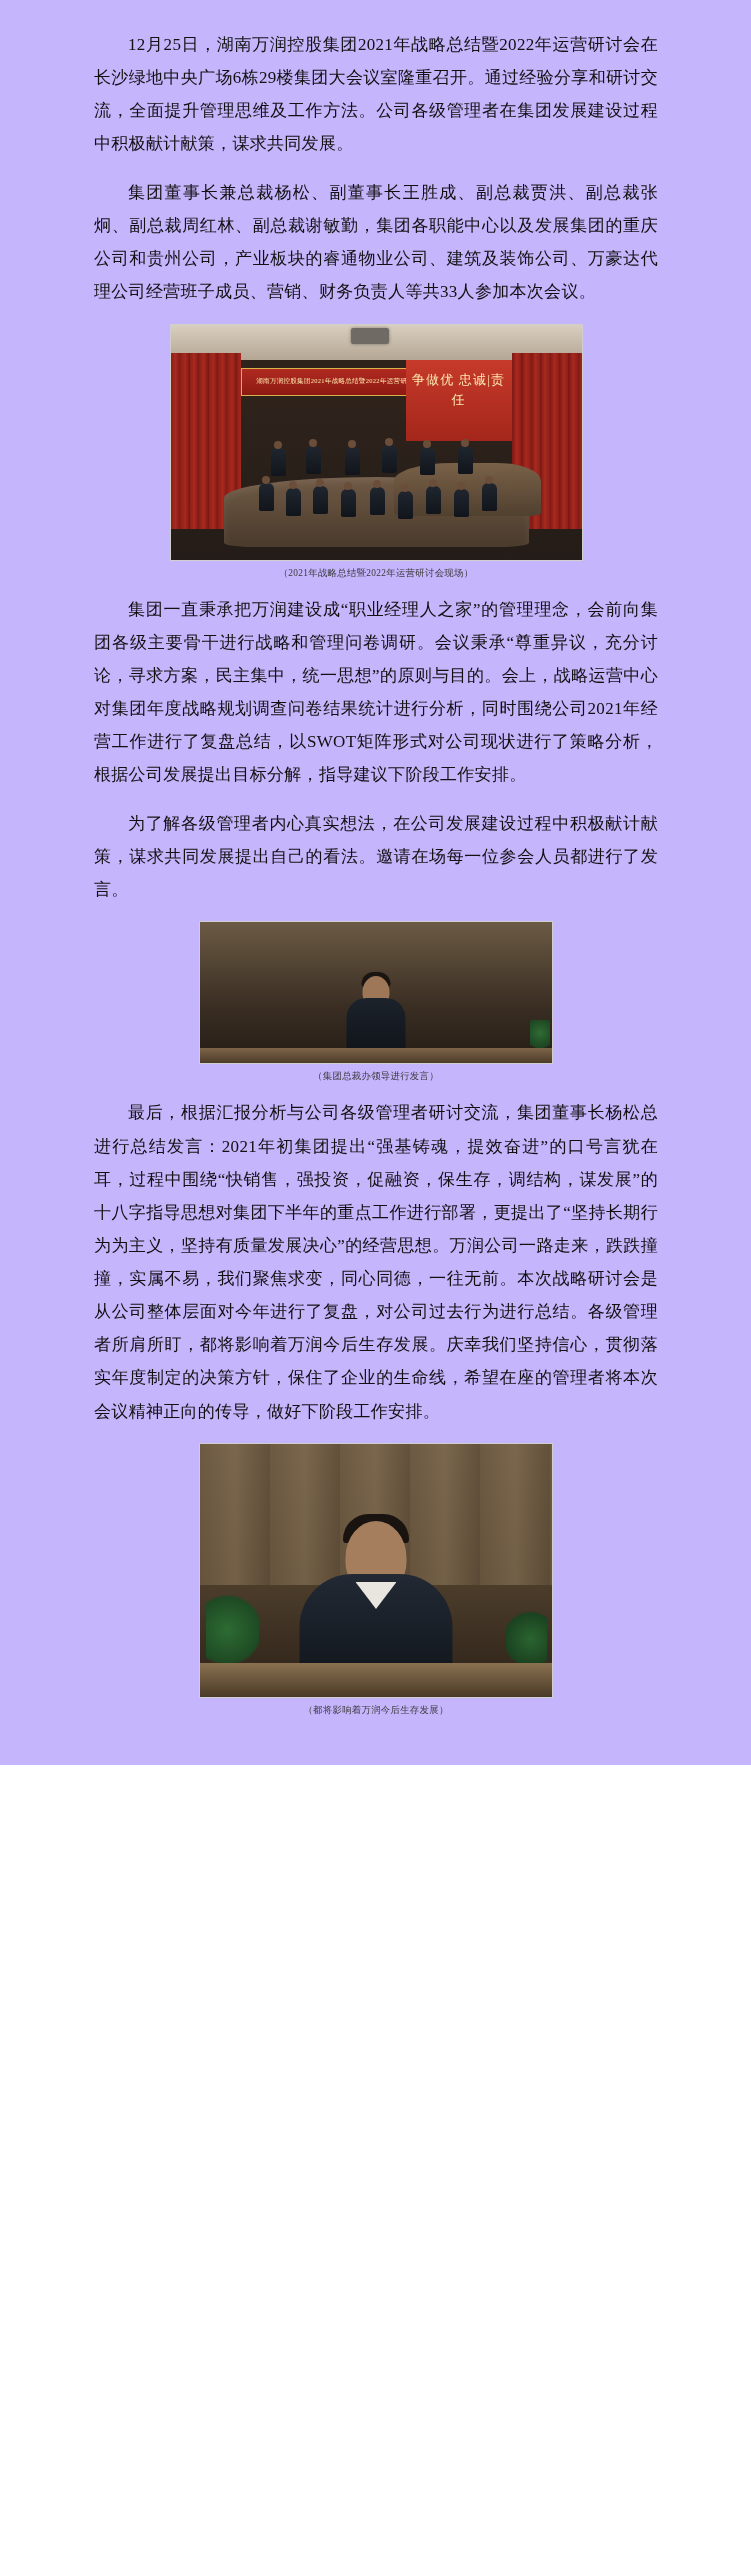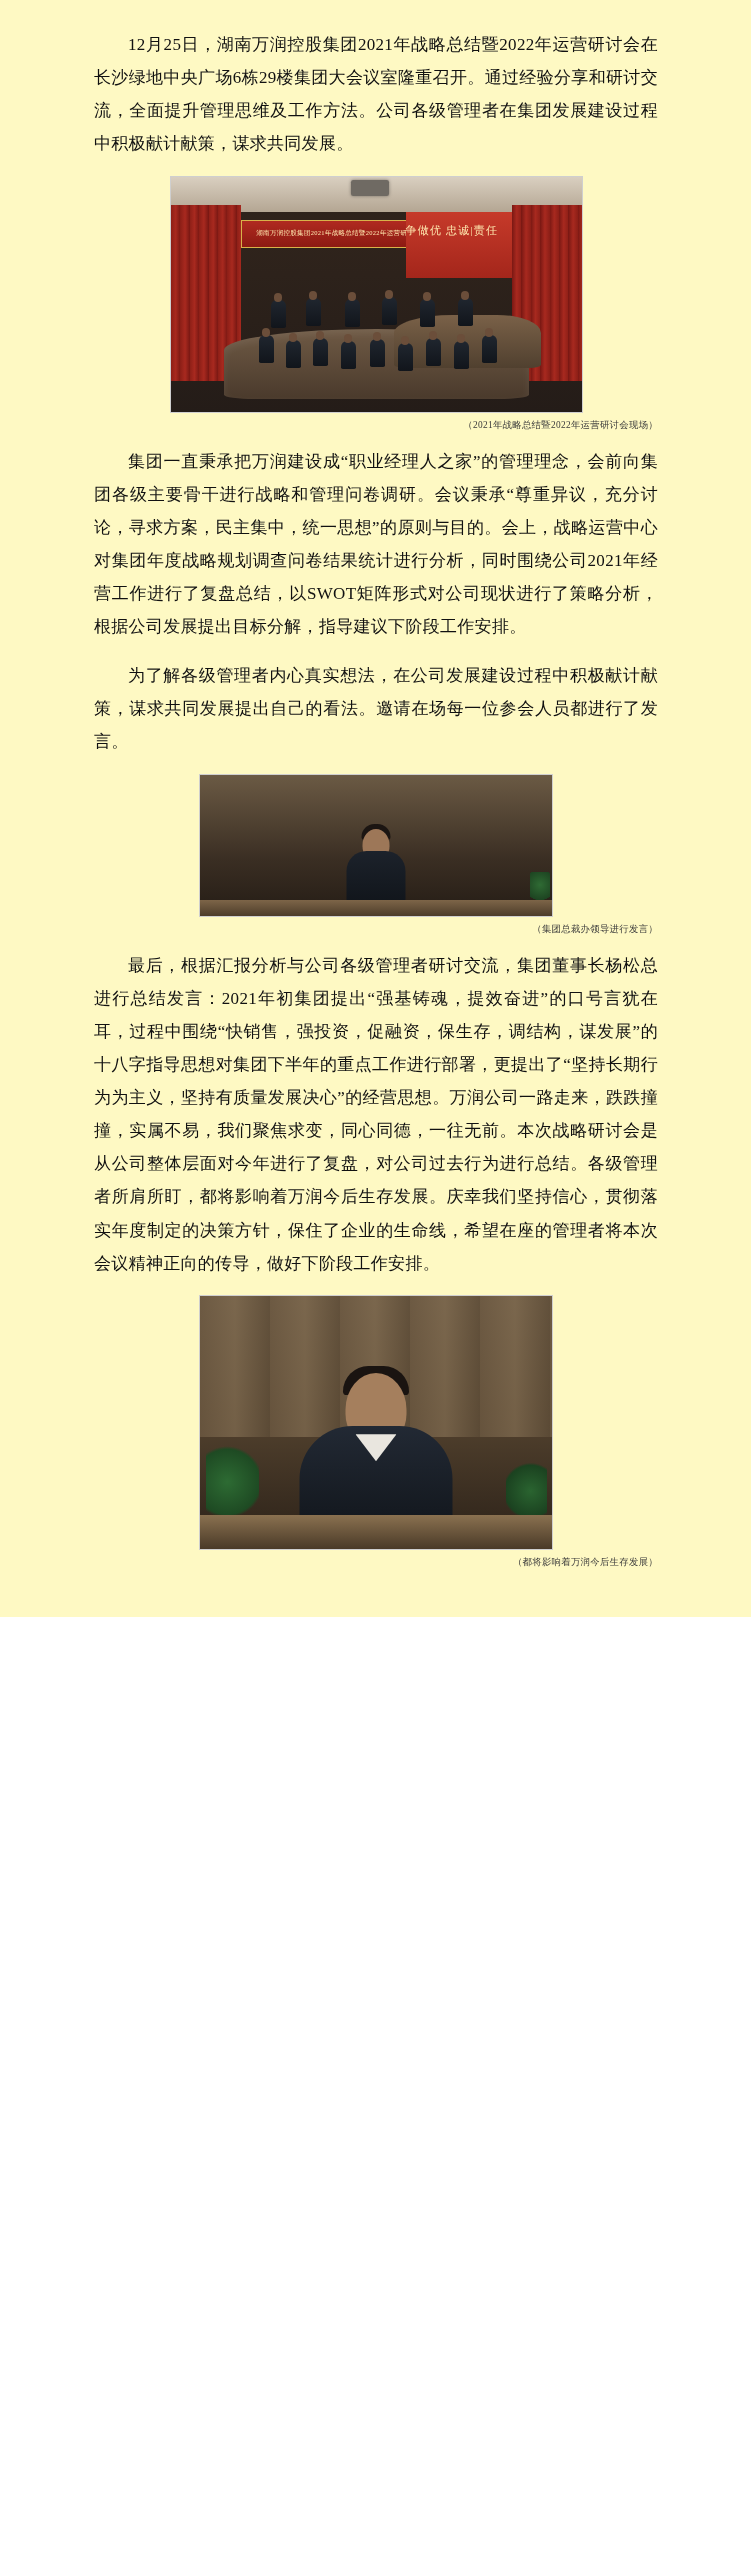--- a/index.html
+++ b/index.html
@@ -9,21 +9,21 @@
   }
   body {
     width: 752px;
     font-family: "Liberation Serif", "DejaVu Serif", serif;
     color: #000000;
   }
   .page {
     width: 752px;
     box-sizing: border-box;
     padding: 28px 94px 35px 94px;
-    background: #fef9c3;
+    background: #c4b5fd;
   }
   p.para {
     font-size: 17px;
     line-height: 1.95;
     text-align: justify;
     text-justify: inter-ideograph;
     margin: 0 0 15.3px 0;
     text-indent: 2em;
     letter-spacing: 0.3px;
     color: #111111;
@@ -35,21 +35,21 @@
   .figure .photo {
     display: block;
     margin: 0 auto;
     border: 0.6px solid #cfcfcf;
     position: relative;
     overflow: hidden;
   }
   .caption {
     font-size: 9.4px;
     color: #3a3a3a;
-    text-align: right;
+    text-align: center;
     margin-top: 5.9px;
     margin-bottom: 13px;
     letter-spacing: 0.3px;
     font-family: "Liberation Serif", "DejaVu Serif", serif;
   }
 
   
   .photo1 {
     width: 411px;
     height: 235px;
@@ -74,23 +74,23 @@
     background: repeating-linear-gradient(90deg,#7a1813 0px,#a8291f 4.7px,#8d1f17 9.4px);
   }
   .p1-banner {
     position: absolute; left: 70px; top: 43px; width: 194px; height: 26px;
     background: linear-gradient(180deg,#b02a20,#8c1a12);
     border: 1.2px solid #d8b24a;
     color: #ffe9b0; font-size: 6.5px; line-height: 23.5px; text-align: center;
     letter-spacing: 0.3px; overflow: hidden; white-space: nowrap;
   }
   .p1-screen {
-    position: absolute; right: 70px; top: 35px; width: 106px; height: 66px;
+    position: absolute; right: 70px; top: 35px; width: 106px; height: 81px;
     background: linear-gradient(180deg,#c63a2a,#a4261b);
-    color: #ffe9b0; font-size: 11px; line-height: 1.5; text-align: left;
+    color: #ffe9b0; font-size: 13px; line-height: 1.5; text-align: center;
     padding-top: 10.6px; box-sizing: border-box; letter-spacing: 1.2px;
   }
   .p1-wall {
     position: absolute; left: 70px; top: 28px; right: 70px; height: 100px;
     background: linear-gradient(180deg,#4b3a2d,#3a2c22); z-index: -1;
   }
   .p1-table {
     position: absolute; left: 53px; top: 152px; width: 305px; height: 70px;
     background: linear-gradient(180deg,#6f5a45 0%, #4a3a2c 100%);
     border-radius: 50% 50% 10% 10% / 30% 30% 6% 6%;
@@ -198,20 +198,21 @@
     background: radial-gradient(circle at 60% 50%, #2a6430 0%, #1b4220 60%, transparent 66%);
   }
 </style>
 </head>
 <body>
 
 <div class="page">
 
   <p class="para">12月25日，湖南万润控股集团2021年战略总结暨2022年运营研讨会在长沙绿地中央广场6栋29楼集团大会议室隆重召开。通过经验分享和研讨交流，全面提升管理思维及工作方法。公司各级管理者在集团发展建设过程中积极献计献策，谋求共同发展。</p>
 
+  <p class="para">集团董事长兼总裁杨松、副董事长王胜成、副总裁贾洪、副总裁张炯、副总裁周红林、副总裁谢敏勤，集团各职能中心以及发展集团的重庆公司和贵州公司，产业板块的睿通物业公司、建筑及装饰公司、万豪达代理公司经营班子成员、营销、财务负责人等共33人参加本次会议。</p>
 
   <div class="figure">
     <div class="photo photo1">
       <div class="p1-wall"></div>
       <div class="p1-ceiling"></div>
       <div class="p1-curtainL"></div>
       <div class="p1-curtainR"></div>
       <div class="p1-banner">湖南万润控股集团2021年战略总结暨2022年运营研讨会</div>
       <div class="p1-screen">争做优
 忠诚|责任</div>

